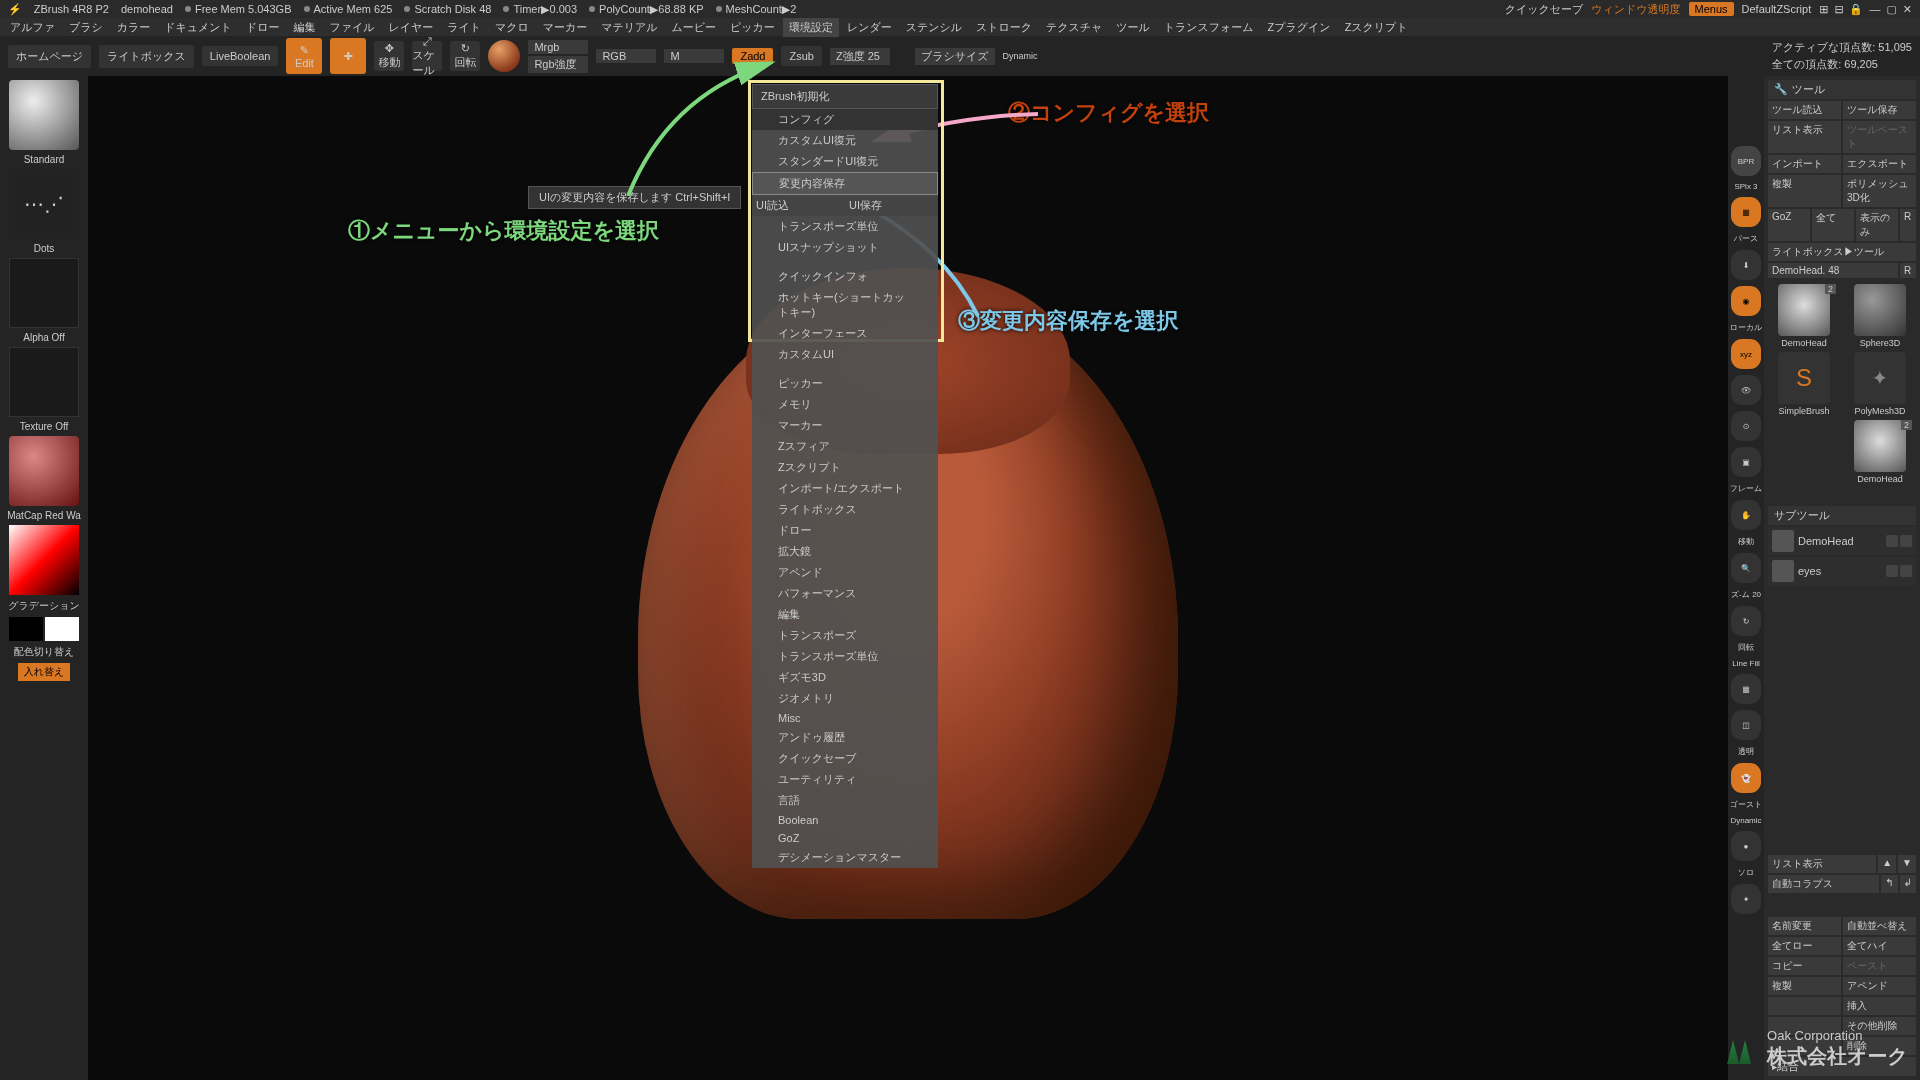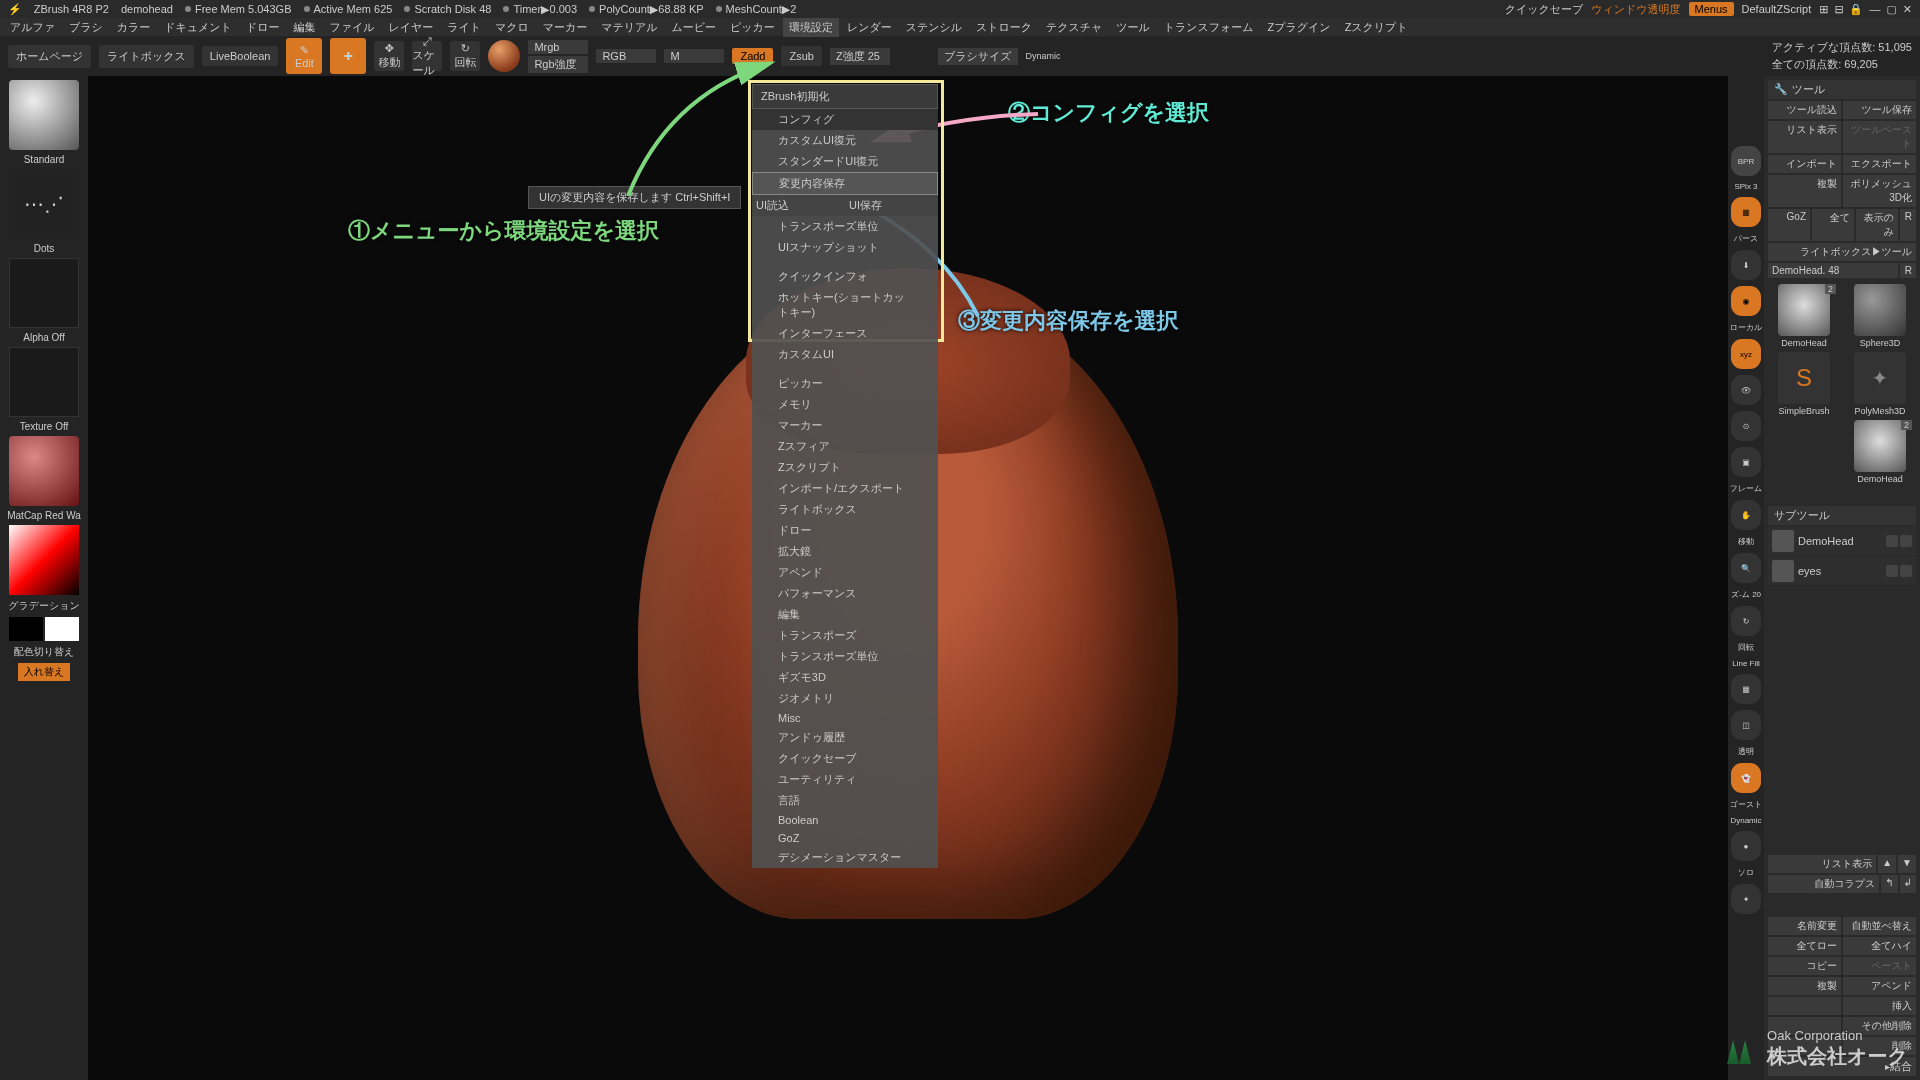--- a/index.html
+++ b/index.html
@@ -32,39 +32,39 @@
 .left-panel .mat-box{width:70px;height:70px;background:radial-gradient(circle at 35% 30%,#d88,#611);border-radius:4px}
 .left-panel .color-pick{width:70px;height:70px;background:linear-gradient(135deg,#fff,#f00,#000)}
 .left-panel .bw-row{display:flex;gap:2px}
 .left-panel .bw-row .sw{width:34px;height:24px}
 .left-panel .mini-btn{background:#d97722;color:#000;padding:2px 6px;font-size:10px}
 .canvas{flex:1;background:#0a0a0a;position:relative}
 .canvas .head{position:absolute;left:50%;top:50%;transform:translate(-50%,-45%);width:540px;height:620px;background:radial-gradient(ellipse at 50% 35%,#b85a3a 20%,#8a3a22 50%,#5a2515 80%);border-radius:45% 45% 30% 30% / 55% 55% 40% 40%;box-shadow:inset -40px -20px 80px #3a1808,inset 40px 20px 60px #d8836055}
 .canvas .head::before{content:"";position:absolute;top:-5%;left:20%;width:60%;height:30%;background:radial-gradient(ellipse,#a0452a,#6a2a18);border-radius:50% 50% 40% 40%}
 .annot{position:absolute;font-size:22px;font-weight:bold;text-shadow:0 0 4px #000}
 .annot.a1{left:260px;top:140px;color:#7dd87d}
-.annot.a2{left:920px;top:22px;color:#5eead4}
+.annot.a2{left:920px;top:22px;color:#c2410c}
 .annot.a3{left:870px;top:230px;color:#7dc8e8}
 .tooltip{position:absolute;left:440px;top:110px;background:#333;border:1px solid #555;padding:3px 10px;font-size:11px}
 .pref-menu{position:absolute;left:664px;top:8px;width:186px;background:rgba(80,80,80,0.92);z-index:50}
 .pref-menu .mh{background:#3a3a3a;padding:4px 8px;border:1px solid #555}
 .pref-menu .mi{padding:3px 26px;cursor:pointer;font-size:11px}
 .pref-menu .mi.hl{background:#555;border:1px solid #888}
 .pref-menu .split{display:flex}
 .pref-menu .split .half{flex:1;padding:3px 4px;background:#444}
 .config-box{position:absolute;left:660px;top:4px;width:196px;height:262px;border:3px solid #f3e89a;z-index:49;pointer-events:none}
 .right-strip{width:36px;background:#242424;display:flex;flex-direction:column;align-items:center;gap:6px;padding-top:70px}
 .right-strip .rbtn{width:30px;height:30px;background:#333;border-radius:11px;display:flex;align-items:center;justify-content:center;font-size:8px}
 .right-strip .rbtn.orange{background:#d97722;color:#000}
 .right-strip .rbtn.bpr{background:#444;font-size:8px}
 .right-strip .rlbl{font-size:8px}
 .right-panel{width:156px;background:#2a2a2a;display:flex;flex-direction:column;padding:4px;gap:2px}
 .right-panel .hdr{background:#333;padding:2px 6px;font-size:11px;display:flex;align-items:center;gap:4px}
 .right-panel .row{display:flex;gap:2px}
-.right-panel .btn{flex:1;background:#3a3a3a;padding:2px 4px;font-size:10px;text-align:right;cursor:pointer}
+.right-panel .btn{flex:1;background:#3a3a3a;padding:2px 4px;font-size:10px;text-align:left;cursor:pointer}
 .right-panel .btn.dis{color:#666}
 .right-panel .btn.r{flex:0 0 16px}
 .right-panel .tool-grid{display:grid;grid-template-columns:1fr 1fr;gap:4px;padding:4px 0}
 .right-panel .tool-item{display:flex;flex-direction:column;align-items:center;gap:2px;position:relative}
 .right-panel .tool-item .tthumb{width:52px;height:52px;background:#444;border-radius:4px}
 .right-panel .tool-item .tthumb.head{background:radial-gradient(circle at 50% 40%,#ddd,#555)}
 .right-panel .tool-item .tthumb.sphere{background:radial-gradient(circle at 35% 30%,#999,#333)}
 .right-panel .tool-item .tthumb.brush{background:#333;display:flex;align-items:center;justify-content:center;color:#d97722;font-size:24px}
 .right-panel .tool-item .tthumb.star{background:#333;display:flex;align-items:center;justify-content:center;color:#888;font-size:20px}
 .right-panel .tool-item .tlbl{font-size:9px}
@@ -183,21 +183,21 @@
     <div class="sl">RGB</div>
   </div>
   <div class="slider-grp">
     <div class="sl">M</div>
   </div>
   <span class="btn-orange">Zadd</span>
   <span class="tb">Zsub</span>
   <div class="slider-grp">
     <div class="sl">Z強度 25</div>
   </div>
-  <div class="slider-grp" style="margin-left:40px">
+  <div class="slider-grp" style="margin-left:17px">
     <div class="sl">ブラシサイズ</div>
   </div>
   <span style="font-size:9px">Dynamic</span>
   <div class="counts">
     <span>アクティブな頂点数: 51,095</span>
     <span>全ての頂点数: 69,205</span>
   </div>
 </div>
 
 <div class="main">

